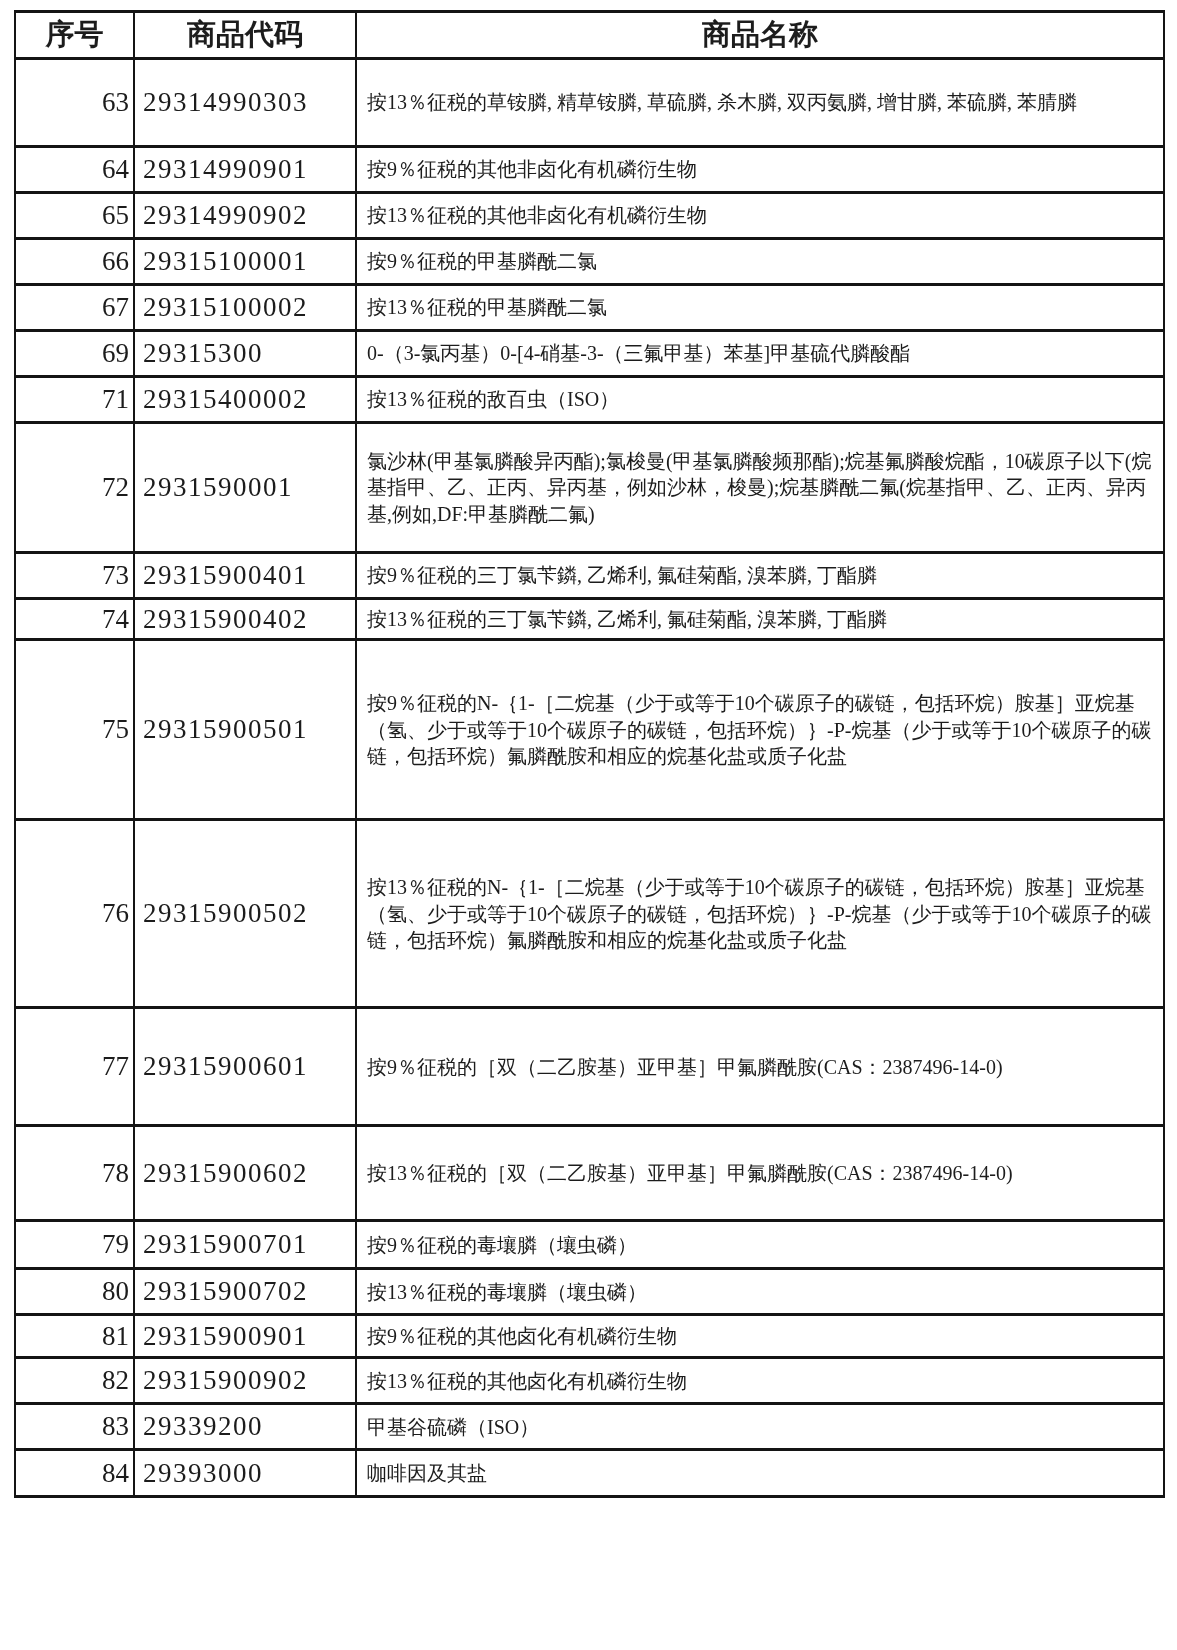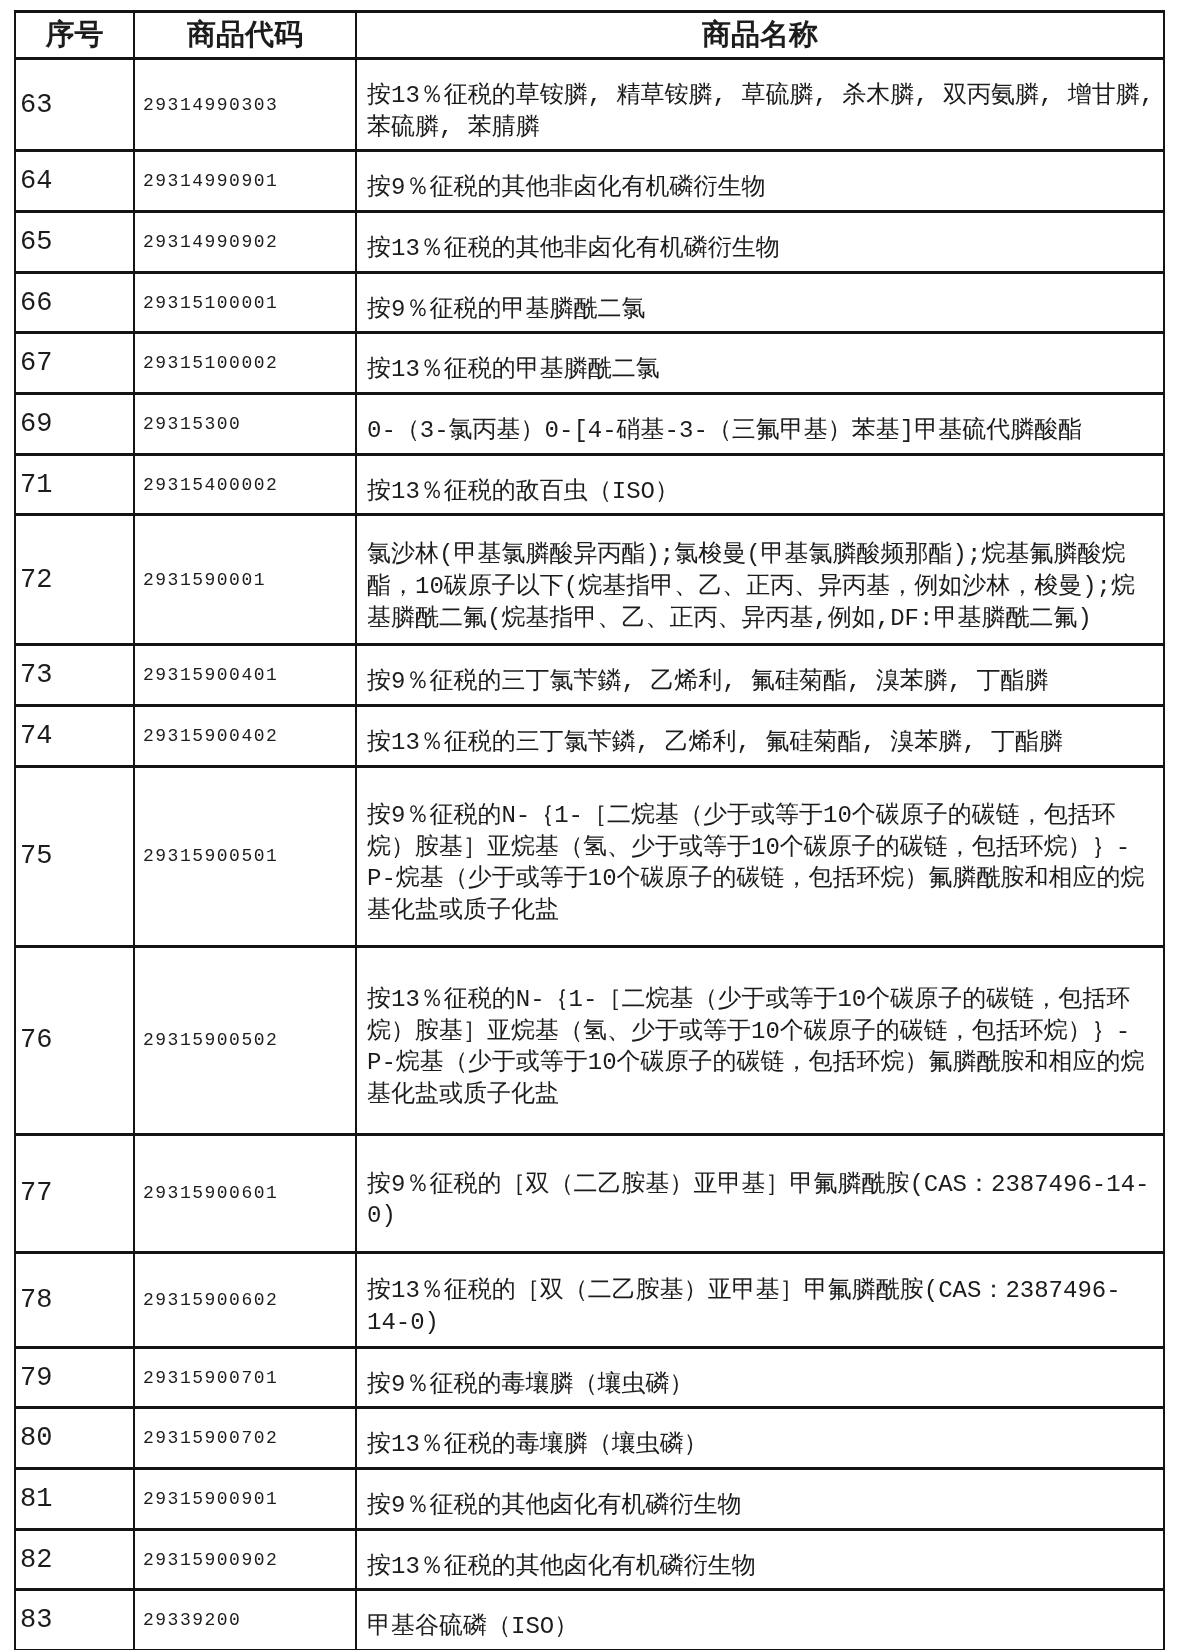--- a/index.html
+++ b/index.html
@@ -11,21 +11,20 @@
   body{
     width:1177px;height:1650px;overflow:hidden;
     background:var(--bg-color);
     font-family:"Liberation Serif","DejaVu Serif",serif;
     color:var(--text-color);
   }
   .page{
     box-sizing:border-box;
     width:1177px;height:1228px;
     padding:10px 14px 16px 14px;
-    font-family:Liberation Mono, monospace;
   }
   table.commodity{
     border-collapse:collapse;
     width:1149px;
     table-layout:fixed;
   }
   table.commodity col.c1{width:119px;}
   table.commodity col.c2{width:222px;}
   table.commodity col.c3{width:808px;}
   table.commodity th,
@@ -37,36 +36,36 @@
     overflow:hidden;
   }
   table.commodity th{
     height:46px;
     font-size:29px;
     font-weight:bold;
     text-align:center;
     padding:2px 4px;
   }
   td.c-no{
+    text-align:right;
+    font-size:27px;
+    padding:2px 4px;
+  }
+  td.c-code{
     text-align:left;
     font-size:27px;
-    padding:2px 4px;
-  }
-  td.c-code{
-    text-align:left;
-    font-size:18px;
     letter-spacing:1.5px;
     padding:2px 14px 2px 8px;
     white-space:nowrap;
   }
   td.c-name{
     text-align:left;
-    font-size:24px;
+    font-size:20px;
     line-height:1.32;
-    padding:20px 8px 6px 10px;
+    padding:6px 8px 6px 10px;
   }
 </style>
 </head>
 <body>
 
 <div class="page">
   <table class="commodity">
     <colgroup>
       <col class="c1">
         <col class="c2">

